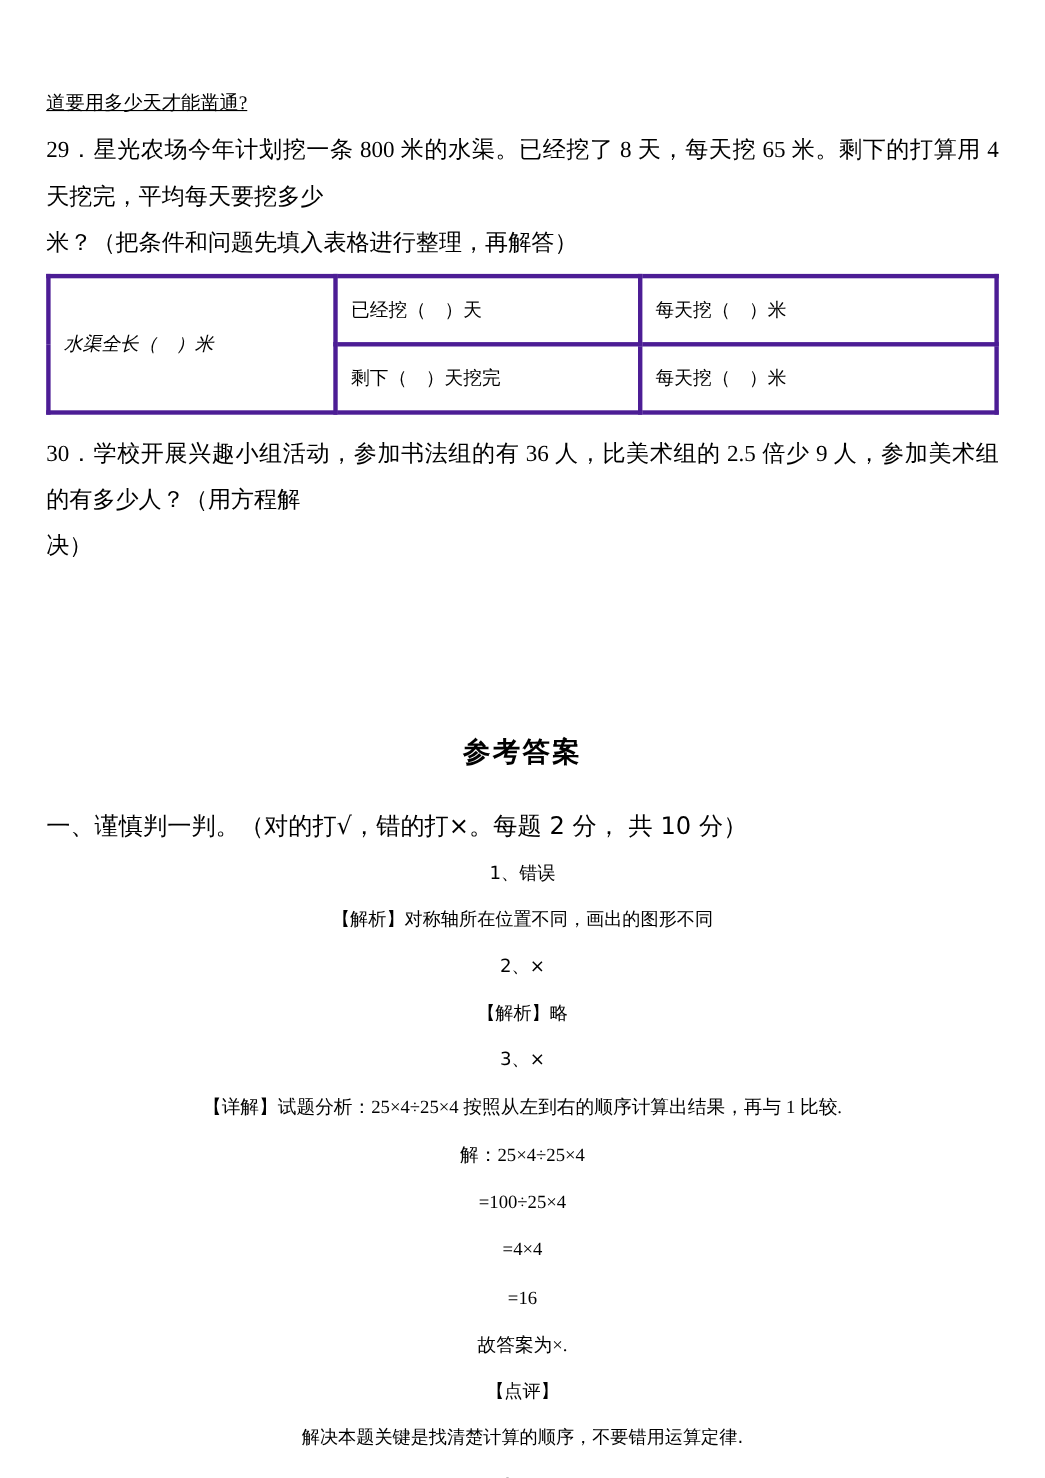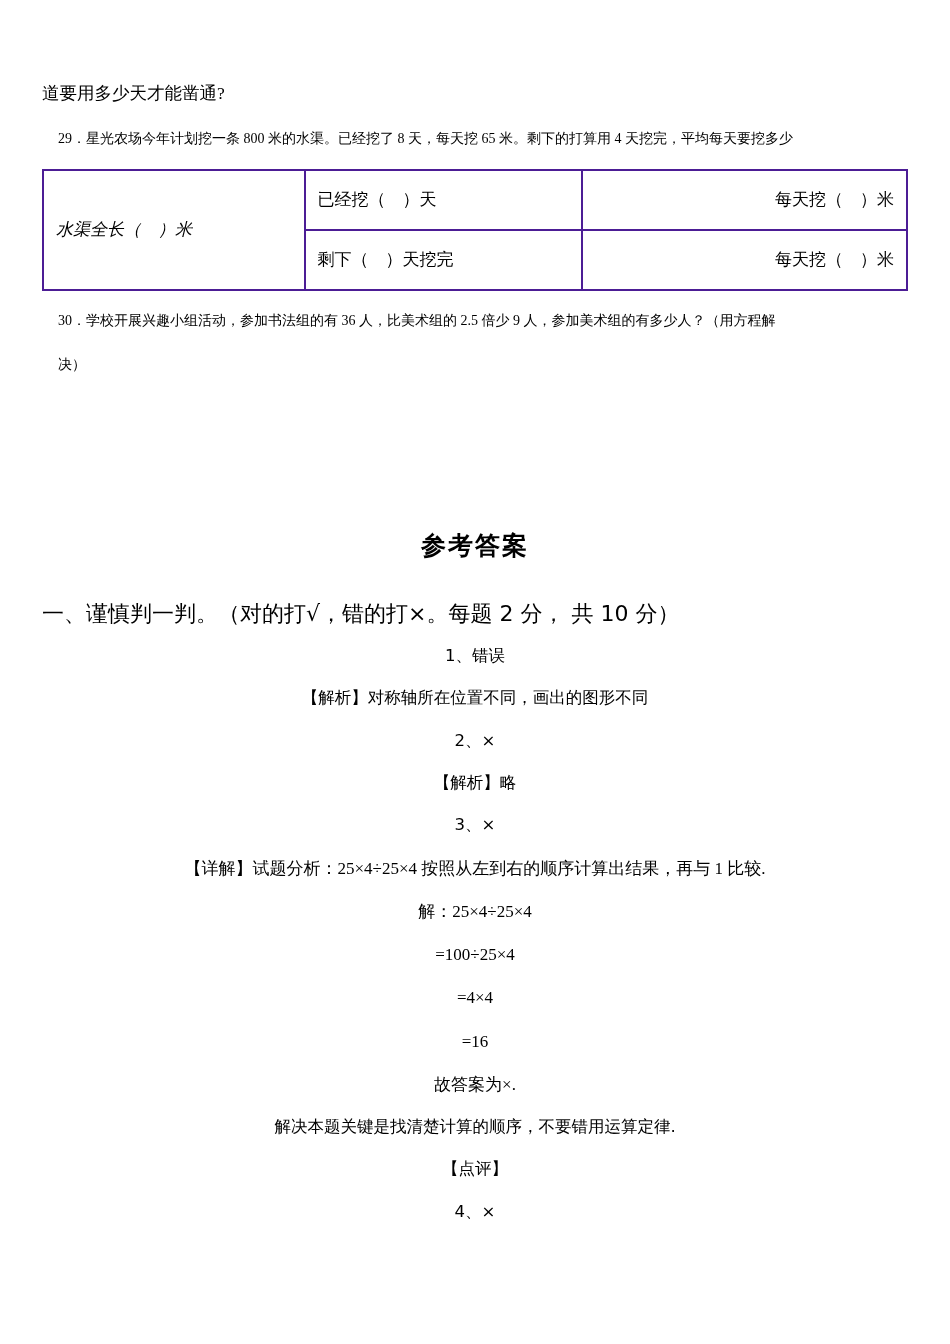--- a/index.html
+++ b/index.html
@@ -18,46 +18,47 @@
     min-height: 1344px;
     box-sizing: border-box;
     padding: 78px 42px 30px 42px;
     position: relative;
   }
   .line {
     font-size: 17.5px;
     line-height: 1.75;
     margin: 0 0 6px 0;
     text-align: justify;
+    text-decoration: underline;
   }
   .q-line {
-    font-size: 14px;
+    font-size: 21px;
     line-height: 2.0;
-    margin: 16px;
+    margin: 0;
     text-align: justify;
   }
   .q-block {
     margin-bottom: 10px;
   }
   table.fill-table {
     border-collapse: collapse;
     width: 100%;
     margin: 8px 0 14px 0;
     table-layout: fixed;
   }
   table.fill-table td {
-    border: 2px solid #4c1d95;
+    border: 4px solid #4c1d95;
     font-size: 17px;
     padding: 14px 12px;
     vertical-align: middle;
     height: 30px;
   }
   td.col-a { width: 30%; font-style: italic; }
   td.col-b { width: 32%; }
-  td.col-c { width: 38%; text-align: right; }
+  td.col-c { width: 38%; }
 
   .answers-title {
     text-align: center;
     font-size: 25px;
     font-weight: bold;
     margin: 150px 0 34px 0;
     letter-spacing: 2px;
     font-family: Liberation Mono, monospace;
   }
   .sec-head {
@@ -83,20 +84,21 @@
 <body>
 
 <div class="page">
 
   <div class="line">道要用多少天才能凿通?</div>
 
   <div class="q-block">
     <div class="q-line">
       <span>29．</span><span>星光农场今年计划挖一条 800 米的水渠。已经挖了 8 天，每天挖 65 米。剩下的打算用 4 天挖完，平均每天要挖多少</span>
     </div>
+    <div class="q-line">米？（把条件和问题先填入表格进行整理，再解答）</div>
 
     <table class="fill-table">
       <tbody>
           <tr>
         <td class="col-a" rowspan="2">水渠全长（　）米</td>
         <td class="col-b">已经挖（　）天</td>
         <td class="col-c">每天挖（　）米</td>
       </tr>
       <tr>
         <td class="col-b">剩下（　）天挖完</td>
@@ -121,17 +123,17 @@
   <div class="ans-line">【解析】对称轴所在位置不同，画出的图形不同</div>
   <div class="ans-line">2、×</div>
   <div class="ans-line">【解析】略</div>
   <div class="ans-line">3、×</div>
   <div class="ans-line serif">【详解】试题分析：25×4÷25×4 按照从左到右的顺序计算出结果，再与 1 比较.</div>
   <div class="ans-line serif">解：25×4÷25×4</div>
   <div class="ans-line serif bold">=100÷25×4</div>
   <div class="ans-line serif bold">=4×4</div>
   <div class="ans-line serif bold">=16</div>
   <div class="ans-line serif">故答案为×.</div>
+  <div class="ans-line">【点评】</div>
   <div class="ans-line">解决本题关键是找清楚计算的顺序，不要错用运算定律.</div>
-  <div class="ans-line">【点评】</div>
   <div class="ans-line">4、×</div>
 
 </div>
 
 </body></html>

